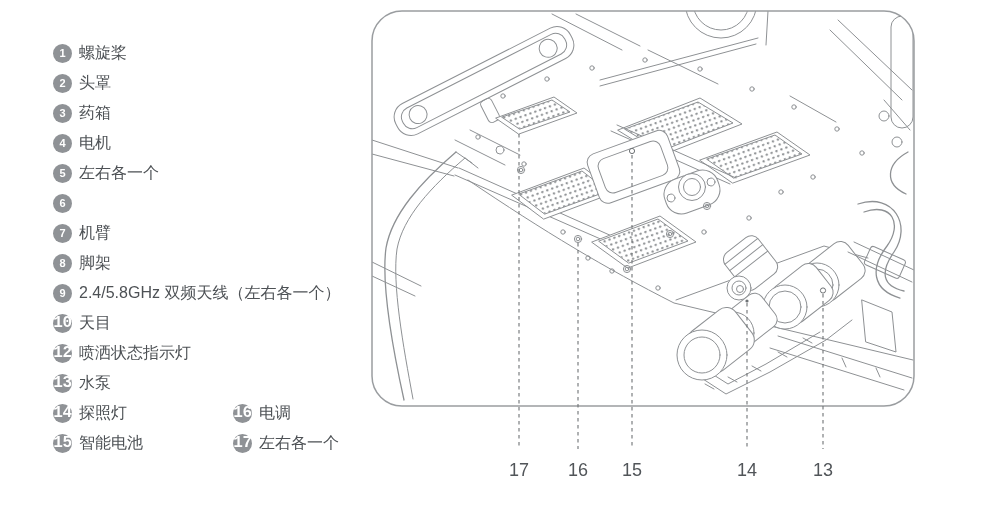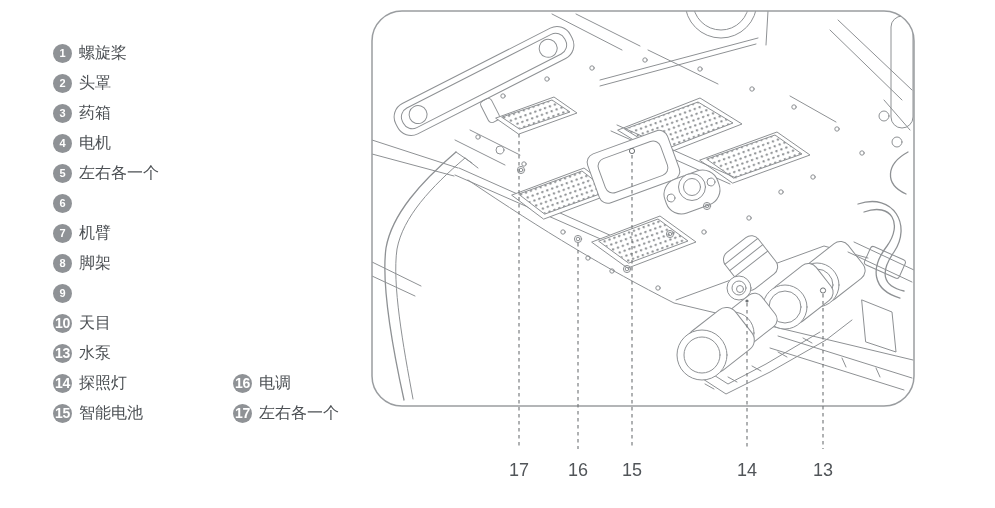--- a/index.html
+++ b/index.html
@@ -13,21 +13,21 @@
 
   
   .plist{position:absolute;left:53px;top:38px;width:330px;}
   .prow{height:30px;display:flex;align-items:center;}
   .cell{display:flex;align-items:center;width:180px;}
   .cell + .cell{width:auto;}
   .badge{flex:0 0 19px;width:19px;height:19px;border-radius:50%;
     background:var(--badge);color:#fff;font-size:11px;font-weight:bold;
     display:flex;align-items:center;justify-content:center;margin-right:7px;
     line-height:1;}
-  .badge.b2{font-size:14px;letter-spacing:-0.4px;}
+  .badge.b2{font-size:16px;letter-spacing:-0.4px;font-family:Liberation Mono, monospace;}
   .plabel{font-size:16px;color:var(--text);white-space:nowrap;}
 
   
   .diagram{position:absolute;left:370px;top:0;}
   svg{color:var(--stroke);}
   .art{stroke:currentColor;stroke-width:1;fill:none;
     stroke-linecap:round;stroke-linejoin:round;}
   .wfill{fill:#fff;}
   .dotfill{fill:var(--stroke);}
   .bold{stroke-width:1.3;}
@@ -70,24 +70,29 @@
     <div class="prow">
       <span class="badge">7</span>
       <span class="plabel">机臂</span>
     </div>
     <div class="prow">
       <span class="badge">8</span>
       <span class="plabel">脚架</span>
     </div>
     <div class="prow">
       <span class="badge">9</span>
+      <span class="plabel">2.4/5.8GHz 双频天线（左右各一个）</span>
     </div>
     <div class="prow">
       <span class="badge b2">10</span>
       <span class="plabel">天目</span>
+    </div>
+    <div class="prow">
+      <span class="badge b2">12</span>
+      <span class="plabel">喷洒状态指示灯</span>
     </div>
     <div class="prow">
       <span class="badge b2">13</span>
       <span class="plabel">水泵</span>
     </div>
     <div class="prow">
       <span class="cell">
         <span class="badge b2">14</span>
         <span class="plabel">探照灯</span>
       </span>

